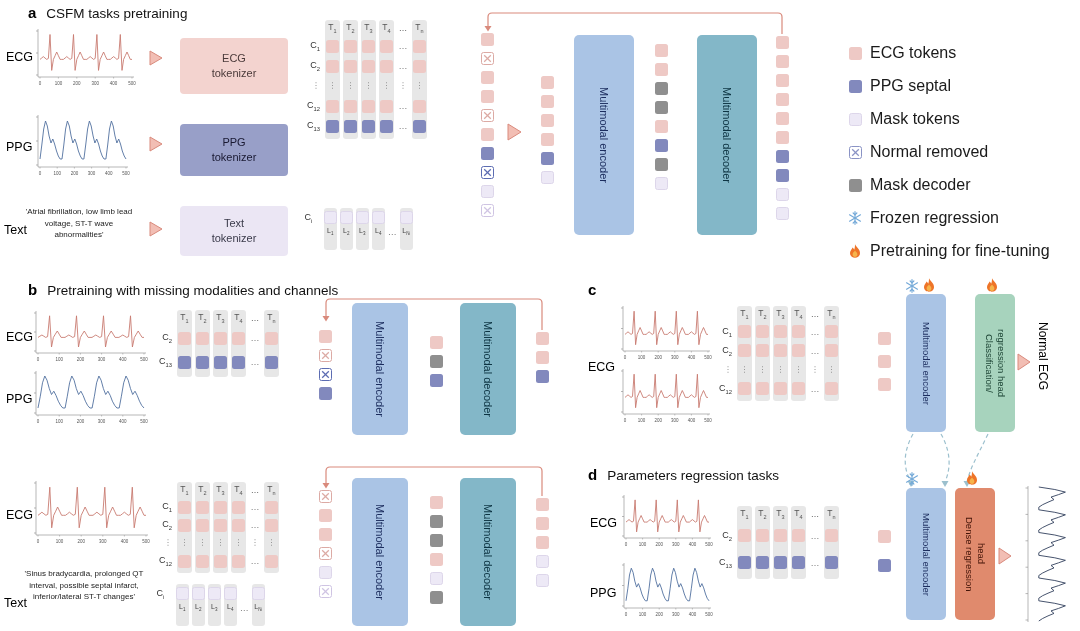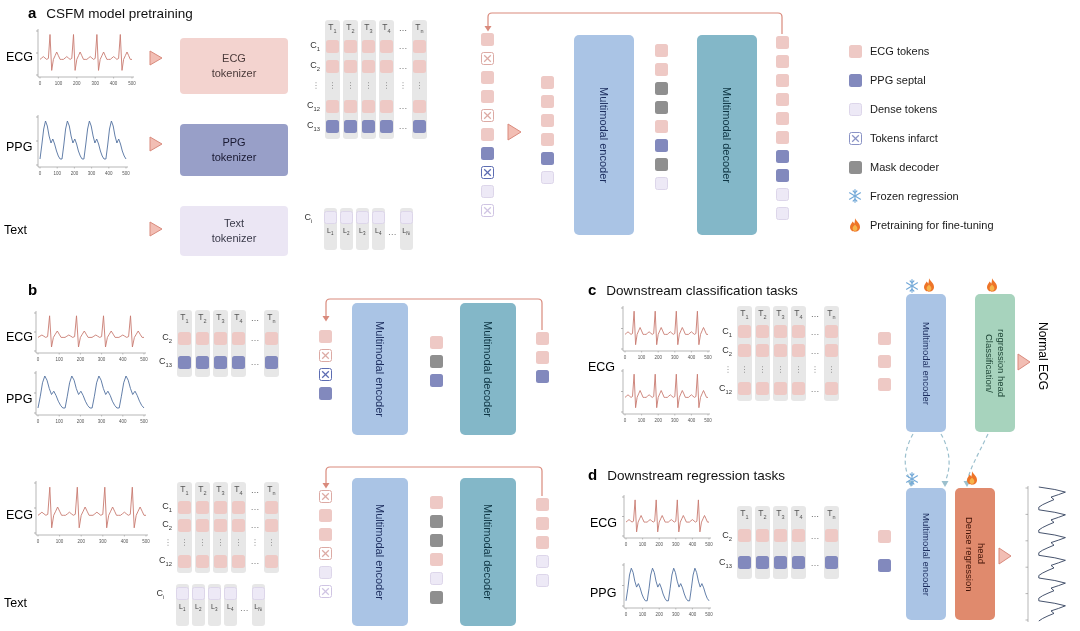--- a/index.html
+++ b/index.html
@@ -46,21 +46,21 @@
   .m-cell{display:flex;align-items:center;justify-content:center;}
   .m-dots{font-size:8px;color:#8a8a8a;line-height:1;}
   .m-hdots{font-size:9px;color:#777;}
   .m-tcol{width:15px;background:var(--c-strip);border-radius:3px;display:flex;flex-direction:column;align-items:center;margin-right:3px;padding:3px 0;height:36px;}
   .m-tcol.m-ell{background:transparent;width:12px;justify-content:center;height:42px;}
   .m-tlabel{font-size:7px;color:#444;margin-top:3px;white-space:nowrap;}
   .m-tr-label{padding-top:4px;}
   sub{font-size:0.65em;}
   .legend{position:absolute;display:flex;flex-direction:column;gap:15px;}
   .legend-item{display:flex;align-items:center;gap:8px;}
-  .legend-label{font-size:11px;color:#1a1a1a;white-space:nowrap;}
+  .legend-label{font-size:16px;color:#1a1a1a;white-space:nowrap;}
   .legend-swatch{width:14px;height:14px;display:flex;align-items:center;justify-content:center;}
   .icon-spot{position:absolute;display:block;line-height:0;}
 </style>
 </head>
 <body>
 
 <div class="fig">
 
   <svg class="overlay" width="1080" height="631" viewBox="0 0 1080 631">
 
@@ -81,21 +81,21 @@
     <path d="M913,434 C903,452 903,468 911,482" style="stroke:var(--c-dashed)" stroke-width="1.2" stroke-dasharray="4 3" fill="none"></path>
     <polygon points="907.5,481 914.5,481 911,487" style="fill:var(--c-dashed)"></polygon>
     <path d="M941,434 C951,452 951,468 945,482" style="stroke:var(--c-dashed)" stroke-width="1.2" stroke-dasharray="4 3" fill="none"></path>
     <polygon points="941.5,481 948.5,481 945,487" style="fill:var(--c-dashed)"></polygon>
     <path d="M988,434 C978,455 970,468 967,482" style="stroke:var(--c-dashed)" stroke-width="1.2" stroke-dasharray="4 3" fill="none"></path>
     <polygon points="963.5,481 970.5,481 967,487" style="fill:var(--c-dashed)"></polygon>
   </svg>
 
   <div class="panel-title" style="left:28px;top:4px;">
     <span class="plabel">a</span>
-    <span class="ptitle">CSFM model pretraining</span>
+    <span class="ptitle">CSFM tasks pretraining</span>
   </div>
   <div class="mod-label" style="left:6px;top:50px;">ECG</div>
   <div class="plot" style="left:30px;top:26px;width:106px;height:60px;"><svg width="106" height="60">
         <line x1="8" y1="3" x2="8" y2="51" stroke="#999" stroke-width="0.7"></line>
         <line x1="8" y1="51" x2="104" y2="51" stroke="#999" stroke-width="0.7"></line>
         <line x1="6" y1="5" x2="8" y2="5" stroke="#999" stroke-width="0.7"></line>
         <line x1="6" y1="27" x2="8" y2="27" stroke="#999" stroke-width="0.7"></line>
         <line x1="6" y1="49" x2="8" y2="49" stroke="#999" stroke-width="0.7"></line>
         <line x1="10" y1="51" x2="10" y2="52.5" stroke="#999" stroke-width="0.6"></line>
         <text x="10" y="58.5" font-size="4.5" fill="#555" text-anchor="middle" font-family="Liberation Sans, sans-serif">0</text>
@@ -126,20 +126,21 @@
         <text x="44.4" y="62.5" font-size="4.5" fill="#555" text-anchor="middle" font-family="Liberation Sans, sans-serif">200</text>
         <line x1="61.6" y1="55" x2="61.6" y2="56.5" stroke="#999" stroke-width="0.6"></line>
         <text x="61.6" y="62.5" font-size="4.5" fill="#555" text-anchor="middle" font-family="Liberation Sans, sans-serif">300</text>
         <line x1="78.8" y1="55" x2="78.8" y2="56.5" stroke="#999" stroke-width="0.6"></line>
         <text x="78.8" y="62.5" font-size="4.5" fill="#555" text-anchor="middle" font-family="Liberation Sans, sans-serif">400</text>
         <line x1="96" y1="55" x2="96" y2="56.5" stroke="#999" stroke-width="0.6"></line>
         <text x="96" y="62.5" font-size="4.5" fill="#555" text-anchor="middle" font-family="Liberation Sans, sans-serif">500</text>
         <polyline points="10.0,47.0 11.8,33.0 13.7,17.0 15.5,9.0 17.3,14.0 19.1,24.0 21.0,31.0 22.8,27.0 24.6,32.0 26.5,39.0 28.3,44.0 30.1,47.0 32.0,47.0 33.8,33.0 35.6,17.0 37.4,9.0 39.3,14.0 41.1,24.0 42.9,31.0 44.8,27.0 46.6,32.0 48.4,39.0 50.3,44.0 52.1,47.0 53.9,47.0 55.7,33.0 57.6,17.0 59.4,9.0 61.2,14.0 63.1,24.0 64.9,31.0 66.7,27.0 68.6,32.0 70.4,39.0 72.2,44.0 74.0,47.0 75.9,47.0 77.7,33.0 79.5,17.0 81.4,9.0 83.2,14.0 85.0,24.0 86.9,31.0 88.7,27.0 90.5,32.0 92.3,39.0 94.2,44.0 96.0,47.0" fill="none" stroke="#51719f" stroke-width="0.9"></polyline>
       </svg></div>
   <div class="mod-label" style="left:4px;top:223px;">Text</div>
+  <div class="quote" style="left:20px;top:206px;width:118px;">'Atrial fibrillation, low limb lead voltage, ST-T wave abnormalities'</div>
 
   <div class="box tokenizer tk-ecg" style="left:180px;top:38px;width:108px;height:56px;">
     <span>ECG
 tokenizer</span>
   </div>
   <div class="box tokenizer tk-ppg" style="left:180px;top:124px;width:108px;height:52px;">
     <span>PPG
 tokenizer</span>
   </div>
   <div class="box tokenizer tk-text" style="left:180px;top:206px;width:108px;height:50px;">
@@ -371,32 +372,32 @@
       <div class="legend-item">
         <span class="legend-swatch">
           <div class="tok tok-ppg" style="width: 13px; height: 13px;"></div>
         </span>
         <span class="legend-label">PPG septal</span>
       </div>
       <div class="legend-item">
         <span class="legend-swatch">
           <div class="tok tok-text" style="width: 13px; height: 13px;"></div>
         </span>
-        <span class="legend-label">Dense tokens</span>
+        <span class="legend-label">Mask tokens</span>
       </div>
       <div class="legend-item">
         <span class="legend-swatch">
           <div class="tok tok-removed rm-legend" style="width: 13px; height: 13px;">
             <svg viewBox="0 0 10 10" preserveAspectRatio="none">
               <line x1="2" y1="2" x2="8" y2="8" stroke="currentColor" stroke-width="1.1"></line>
               <line x1="8" y1="2" x2="2" y2="8" stroke="currentColor" stroke-width="1.1"></line>
             </svg>
           </div>
         </span>
-        <span class="legend-label">Tokens infarct</span>
+        <span class="legend-label">Normal removed</span>
       </div>
       <div class="legend-item">
         <span class="legend-swatch">
           <div class="tok tok-mask" style="width: 13px; height: 13px;"></div>
         </span>
         <span class="legend-label">Mask decoder</span>
       </div>
       <div class="legend-item">
         <span class="legend-swatch">
           <svg width="14" height="14" viewBox="0 0 12 12">
@@ -419,20 +420,21 @@
             <path d="M6 0.3 C7.2 3 11 5.2 11 9 C11 12 8.8 13.7 6 13.7 C3.2 13.7 1 12 1 9 C1 6.4 3 5.2 3.6 3.4 C4.6 4.4 5 5 5.2 5.8 C5.8 4.4 6 2.4 6 0.3 Z" fill="#ee7428"></path>
             <path d="M6 6.6 C6.9 8 8.4 8.6 8.4 10.4 C8.4 12 7.3 12.9 6 12.9 C4.7 12.9 3.6 12 3.6 10.4 C3.6 8.6 5.1 8 6 6.6 Z" fill="#f6b44b"></path>
           </svg>
         </span>
         <span class="legend-label">Pretraining for fine-tuning</span>
       </div>
     </div>
 
   <div class="panel-title" style="left:28px;top:281px;">
     <span class="plabel">b</span>
+    <span class="ptitle">Pretraining with missing modalities and channels</span>
   </div>
   <div class="mod-label" style="left:6px;top:330px;">ECG</div>
   <div class="plot" style="left:28px;top:308px;width:120px;height:54px;"><svg width="120" height="54">
         <line x1="8" y1="3" x2="8" y2="45" stroke="#999" stroke-width="0.7"></line>
         <line x1="8" y1="45" x2="118" y2="45" stroke="#999" stroke-width="0.7"></line>
         <line x1="6" y1="5" x2="8" y2="5" stroke="#999" stroke-width="0.7"></line>
         <line x1="6" y1="24" x2="8" y2="24" stroke="#999" stroke-width="0.7"></line>
         <line x1="6" y1="43" x2="8" y2="43" stroke="#999" stroke-width="0.7"></line>
         <line x1="10" y1="45" x2="10" y2="46.5" stroke="#999" stroke-width="0.6"></line>
         <text x="10" y="52.5" font-size="4.5" fill="#555" text-anchor="middle" font-family="Liberation Sans, sans-serif">0</text>
@@ -591,20 +593,21 @@
         <text x="53.2" y="64.5" font-size="4.5" fill="#555" text-anchor="middle" font-family="Liberation Sans, sans-serif">200</text>
         <line x1="74.8" y1="57" x2="74.8" y2="58.5" stroke="#999" stroke-width="0.6"></line>
         <text x="74.8" y="64.5" font-size="4.5" fill="#555" text-anchor="middle" font-family="Liberation Sans, sans-serif">300</text>
         <line x1="96.4" y1="57" x2="96.4" y2="58.5" stroke="#999" stroke-width="0.6"></line>
         <text x="96.4" y="64.5" font-size="4.5" fill="#555" text-anchor="middle" font-family="Liberation Sans, sans-serif">400</text>
         <line x1="118" y1="57" x2="118" y2="58.5" stroke="#999" stroke-width="0.6"></line>
         <text x="118" y="64.5" font-size="4.5" fill="#555" text-anchor="middle" font-family="Liberation Sans, sans-serif">500</text>
         <polyline points="10.0,37.3 12.0,35.8 13.9,34.2 15.9,35.8 17.9,37.3 19.8,36.3 21.8,9.2 23.7,49.8 25.7,37.3 27.7,33.2 29.6,29.0 31.6,33.2 33.6,37.3 35.5,37.3 37.5,37.3 39.5,35.8 41.4,34.2 43.4,35.8 45.3,37.3 47.3,36.3 49.3,9.2 51.2,49.8 53.2,37.3 55.2,33.2 57.1,29.0 59.1,33.2 61.1,37.3 63.0,37.3 65.0,37.3 66.9,35.8 68.9,34.2 70.9,35.8 72.8,37.3 74.8,36.3 76.8,9.2 78.7,49.8 80.7,37.3 82.7,33.2 84.6,29.0 86.6,33.2 88.5,37.3 90.5,37.3 92.5,37.3 94.4,35.8 96.4,34.2 98.4,35.8 100.3,37.3 102.3,36.3 104.3,9.2 106.2,49.8 108.2,37.3 110.1,33.2 112.1,29.0 114.1,33.2 116.0,37.3 118.0,37.3" fill="none" stroke="#c87a70" stroke-width="0.9"></polyline>
       </svg></div>
   <div class="mod-label" style="left:4px;top:596px;">Text</div>
+  <div class="quote" style="left:18px;top:568px;width:132px;">'Sinus bradycardia, prolonged QT interval, possible septal infarct, inferior/lateral ST-T changes'</div>
 
   <div class="matrix-wrap" style="left:150px;top:482px;">
       <div class="m-labels">
         <div class="m-hcell"></div>
         <div class="m-lcell" style="height: 18px;">
           <span>C<sub>1</sub></span>
         </div>
         <div class="m-lcell" style="height: 18px;">
           <span>C<sub>2</sub></span>
         </div>
@@ -764,21 +767,20 @@
   <div class="tokcol" style="left: 536px; top: 498px; gap: 6px;">
       <div class="tok tok-ecg" style="width: 13px; height: 13px;"></div>
       <div class="tok tok-ecg" style="width: 13px; height: 13px;"></div>
       <div class="tok tok-ecg" style="width: 13px; height: 13px;"></div>
       <div class="tok tok-text" style="width: 13px; height: 13px;"></div>
       <div class="tok tok-text" style="width: 13px; height: 13px;"></div>
     </div>
 
   <div class="panel-title" style="left:588px;top:281px;">
     <span class="plabel">c</span>
-    <span class="ptitle">Downstream classification tasks</span>
   </div>
   <div class="mod-label" style="left:588px;top:360px;">ECG</div>
   <div class="plot" style="left:615px;top:303px;width:97px;height:57px;"><svg width="97" height="57">
         <line x1="8" y1="3" x2="8" y2="48" stroke="#999" stroke-width="0.7"></line>
         <line x1="8" y1="48" x2="95" y2="48" stroke="#999" stroke-width="0.7"></line>
         <line x1="6" y1="5" x2="8" y2="5" stroke="#999" stroke-width="0.7"></line>
         <line x1="6" y1="25.5" x2="8" y2="25.5" stroke="#999" stroke-width="0.7"></line>
         <line x1="6" y1="46" x2="8" y2="46" stroke="#999" stroke-width="0.7"></line>
         <line x1="10" y1="48" x2="10" y2="49.5" stroke="#999" stroke-width="0.6"></line>
         <text x="10" y="55.5" font-size="4.5" fill="#555" text-anchor="middle" font-family="Liberation Sans, sans-serif">0</text>
@@ -941,21 +943,21 @@
         <path d="M6 6.6 C6.9 8 8.4 8.6 8.4 10.4 C8.4 12 7.3 12.9 6 12.9 C4.7 12.9 3.6 12 3.6 10.4 C3.6 8.6 5.1 8 6 6.6 Z" fill="#f6b44b"></path>
       </svg></span>
   <div class="vbox head-class" style="left:975px;top:294px;width:40px;height:138px;">
     <span class="vtext vtext-sm">Classification/
 regression head</span>
   </div>
   <div class="vlabel" style="left:1036px;top:322px;height:80px;">Normal ECG</div>
 
   <div class="panel-title" style="left:588px;top:466px;">
     <span class="plabel">d</span>
-    <span class="ptitle">Downstream regression tasks</span>
+    <span class="ptitle">Parameters regression tasks</span>
   </div>
   <div class="mod-label" style="left:590px;top:516px;">ECG</div>
   <div class="plot" style="left:616px;top:492px;width:97px;height:55px;"><svg width="97" height="55">
         <line x1="8" y1="3" x2="8" y2="46" stroke="#999" stroke-width="0.7"></line>
         <line x1="8" y1="46" x2="95" y2="46" stroke="#999" stroke-width="0.7"></line>
         <line x1="6" y1="5" x2="8" y2="5" stroke="#999" stroke-width="0.7"></line>
         <line x1="6" y1="24.5" x2="8" y2="24.5" stroke="#999" stroke-width="0.7"></line>
         <line x1="6" y1="44" x2="8" y2="44" stroke="#999" stroke-width="0.7"></line>
         <line x1="10" y1="46" x2="10" y2="47.5" stroke="#999" stroke-width="0.6"></line>
         <text x="10" y="53.5" font-size="4.5" fill="#555" text-anchor="middle" font-family="Liberation Sans, sans-serif">0</text>

